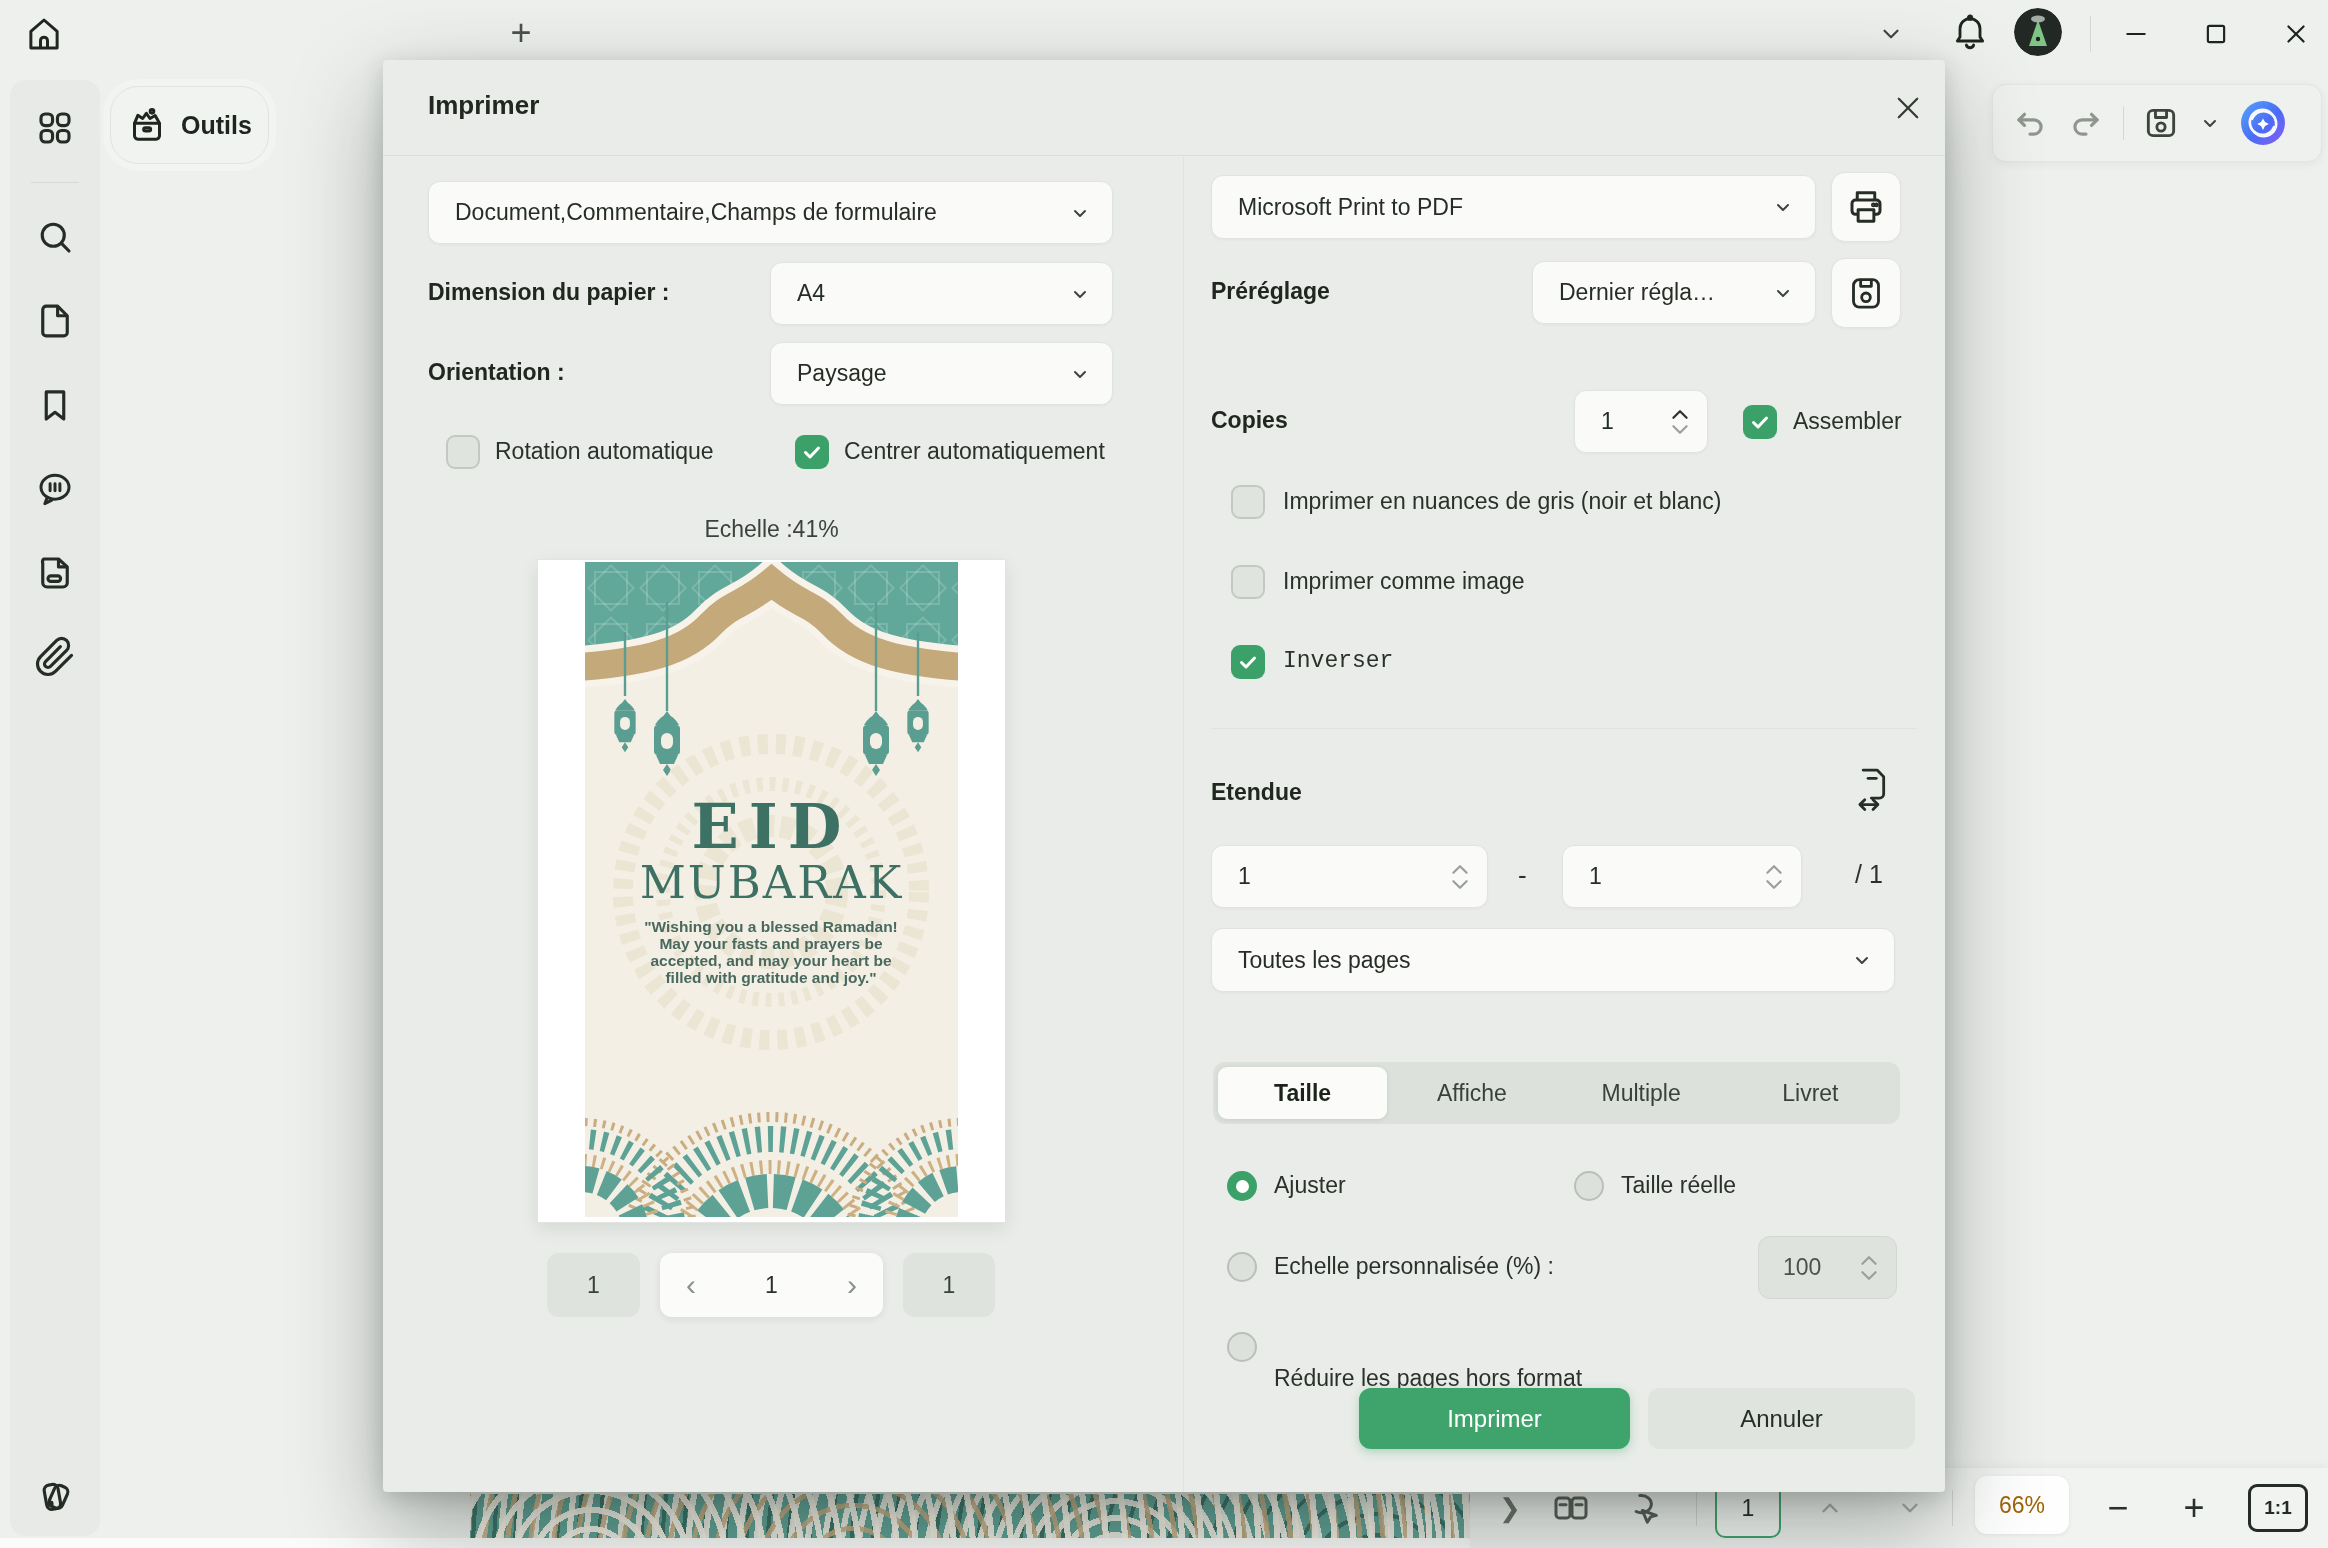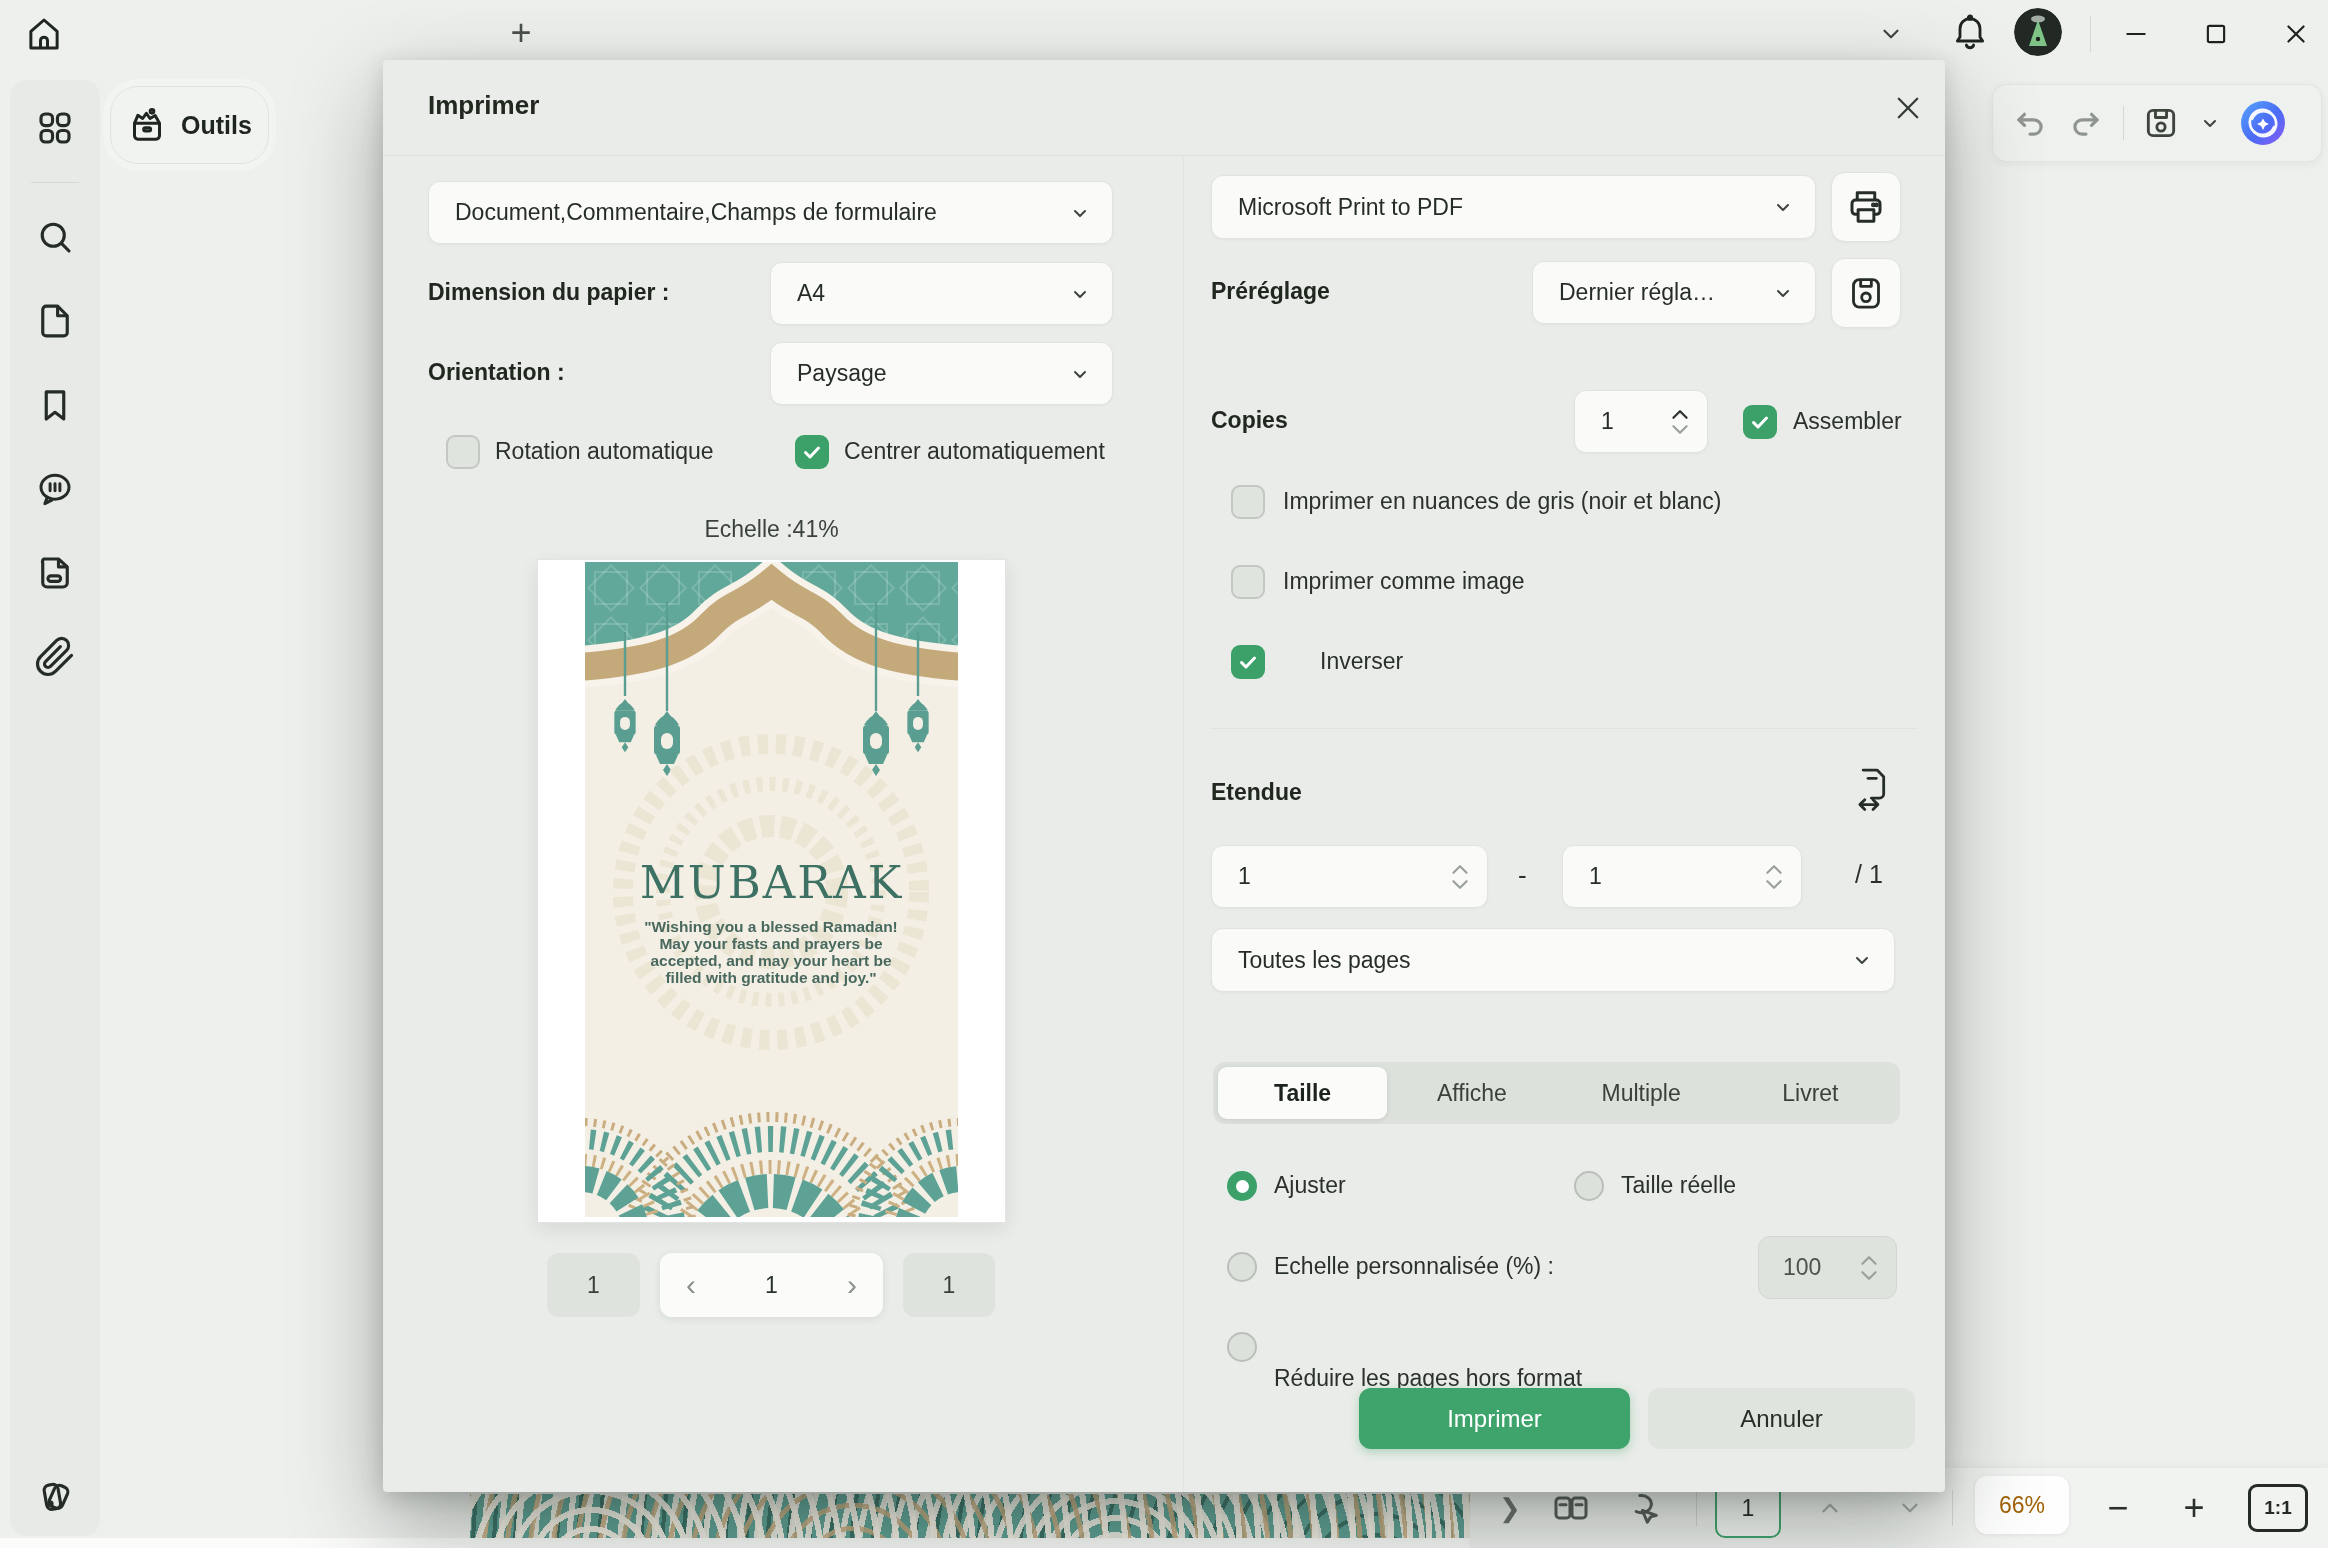--- a/index.html
+++ b/index.html
@@ -439,20 +439,21 @@
           <circle cx="-4" cy="672" r="112" stroke="#c9ad80" stroke-width="8" stroke-dasharray="3 6"></circle>
           <circle cx="-4" cy="672" r="95" stroke="#5ea296" stroke-width="20" stroke-dasharray="5 7"></circle>
           <circle cx="-4" cy="672" r="74" stroke="#cdb183" stroke-width="12" stroke-dasharray="3 6"></circle>
           <circle cx="-4" cy="672" r="55" stroke="#5ea296" stroke-width="26" stroke-dasharray="14 6"></circle>
           <circle cx="377" cy="672" r="112" stroke="#c9ad80" stroke-width="8" stroke-dasharray="3 6"></circle>
           <circle cx="377" cy="672" r="95" stroke="#5ea296" stroke-width="20" stroke-dasharray="5 7"></circle>
           <circle cx="377" cy="672" r="74" stroke="#cdb183" stroke-width="12" stroke-dasharray="3 6"></circle>
           <circle cx="377" cy="672" r="55" stroke="#5ea296" stroke-width="26" stroke-dasharray="14 6"></circle>
         </g>
       </svg>
+      <div class="card-t1">EID</div>
       <div class="card-t2">MUBARAK</div>
       <div class="card-quote">"Wishing you a blessed Ramadan! May your fasts and prayers be accepted, and may your heart be filled with gratitude and joy."</div>
     </div>
 
     <div class="abs pager-btn" style="left:164px;">
         <span>1</span>
       </div>
     <div class="abs pager-pill">
       <span class="pg-arrow">‹</span>
       <span class="txt">1</span>
@@ -524,21 +525,21 @@
     <div class="abs txt" style="left:900px;top:428px;">Imprimer en nuances de gris (noir et blanc)</div>
 
     <div class="abs cb off" style="left:848px;top:505px;"></div>
     <div class="abs txt" style="left:900px;top:508px;">Imprimer comme image</div>
 
     <div class="abs cb on" style="left:848px;top:585px;">
       <svg width="24" height="24" viewBox="0 0 24 24" fill="none" stroke="#ffffff" stroke-width="3" stroke-linecap="round" stroke-linejoin="round">
           <path d="M5.5 12.5l4.5 4.5 8.5-9"></path>
         </svg>
     </div>
-    <div class="abs txt" style="left:937px;top:588px;">Inverser</div>
+    <div class="abs txt" style="left:900px;top:588px;font-family:Liberation Mono, monospace;">Inverser</div>
 
     <div class="abs" style="left:828px;top:668px;width:706px;height:1px;background:#e0e4df;"></div>
 
     <div class="abs lbl" style="left:828px;top:719px;">Etendue</div>
     <div class="abs" style="left:1467px;top:706px;">
       <span><svg width="46" height="46" viewBox="0 0 28 28" fill="none" stroke="#262d26" stroke-width="1.7" stroke-linecap="round" stroke-linejoin="round">
             <path d="M8 2.5h8.5l4 4V17a2.5 2.5 0 0 1-2.5 2.5h-5"></path>
             <path d="M11 7.5h5"></path>
             <path d="M6.5 23.5h10"></path>
             <path d="M9 20.5l-3 3 3 3"></path>

